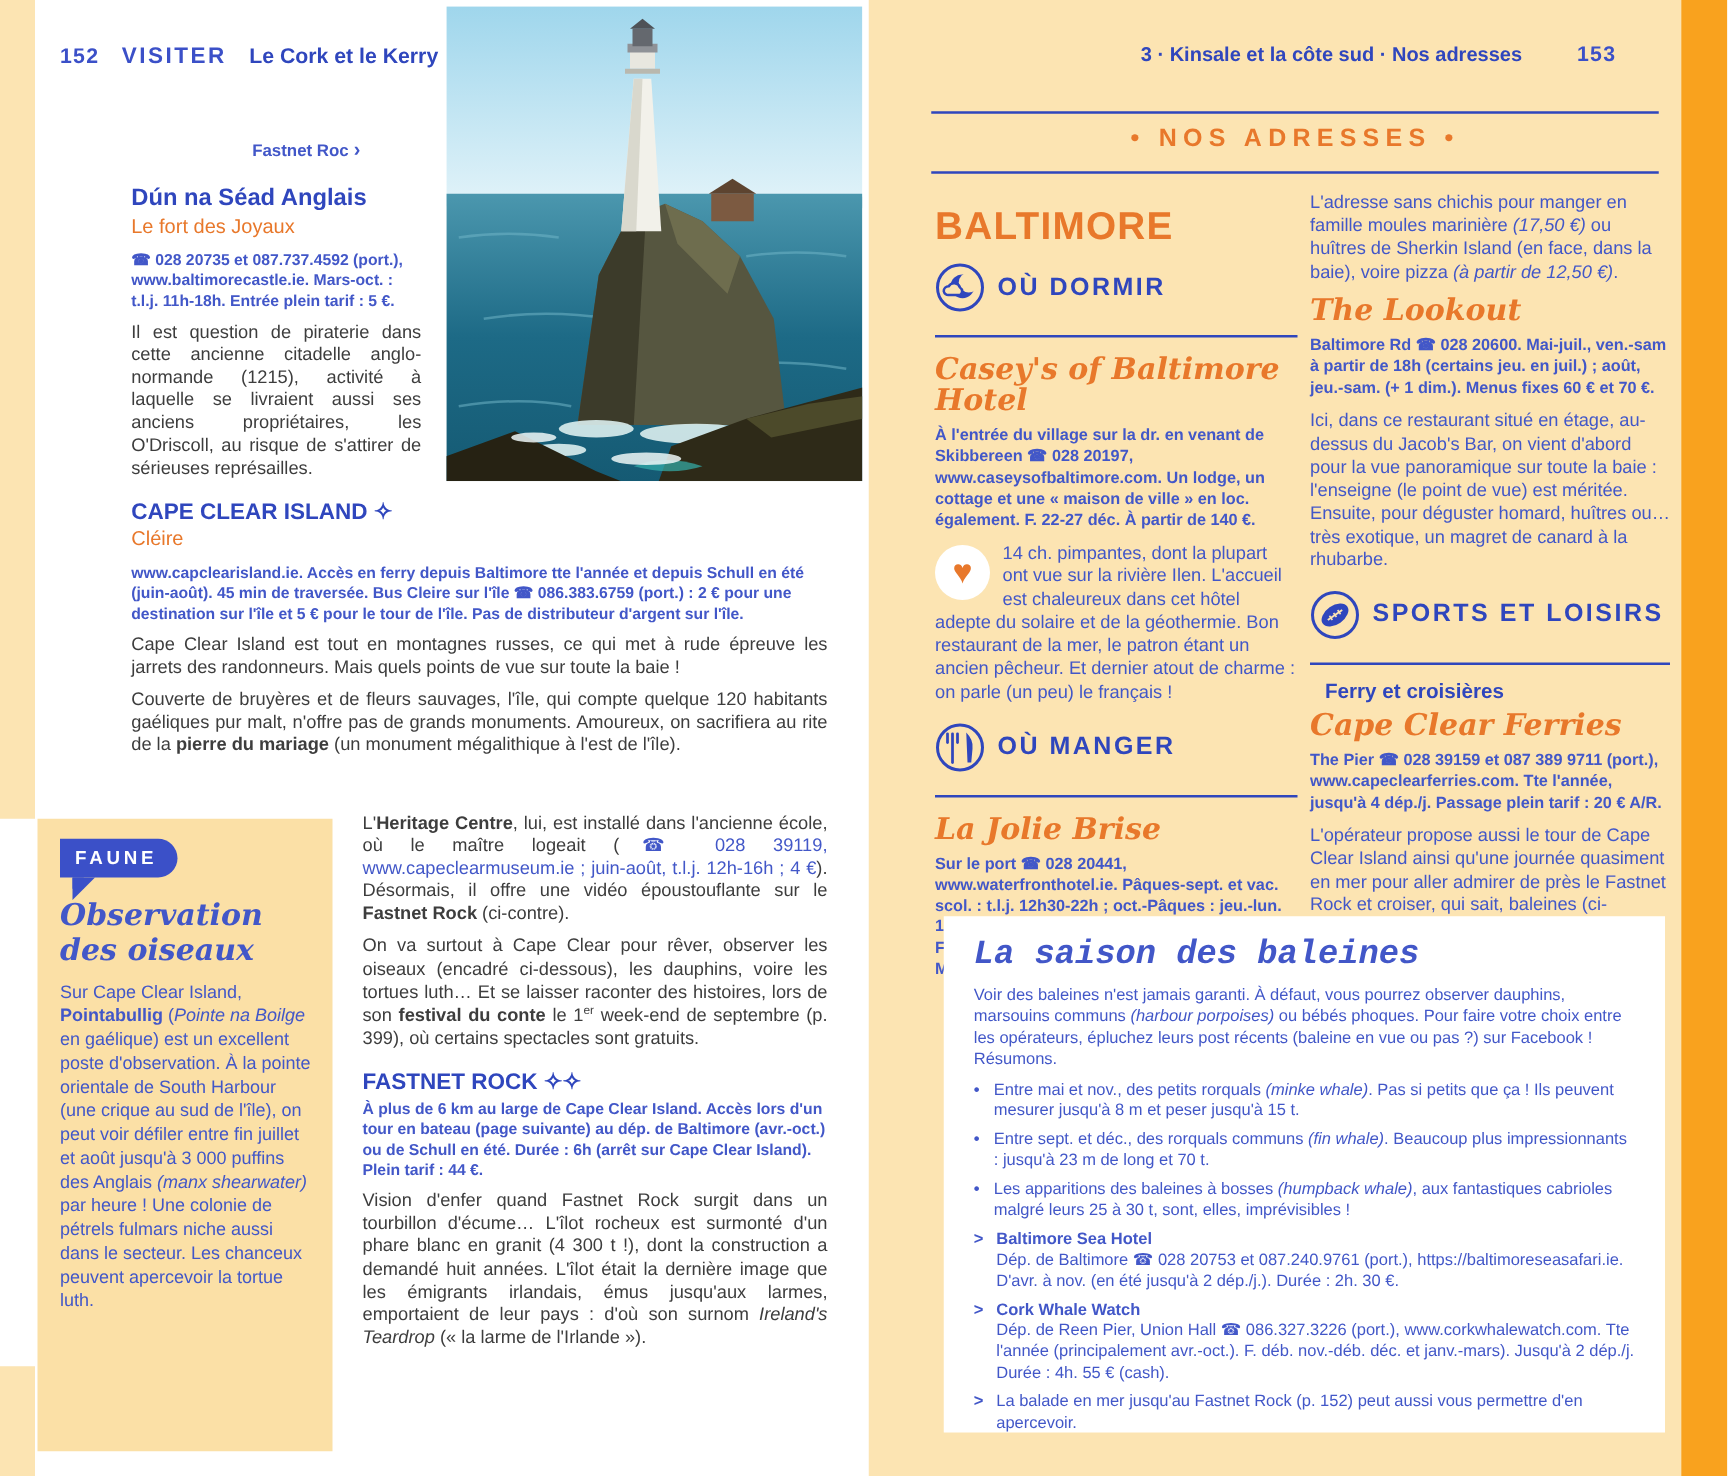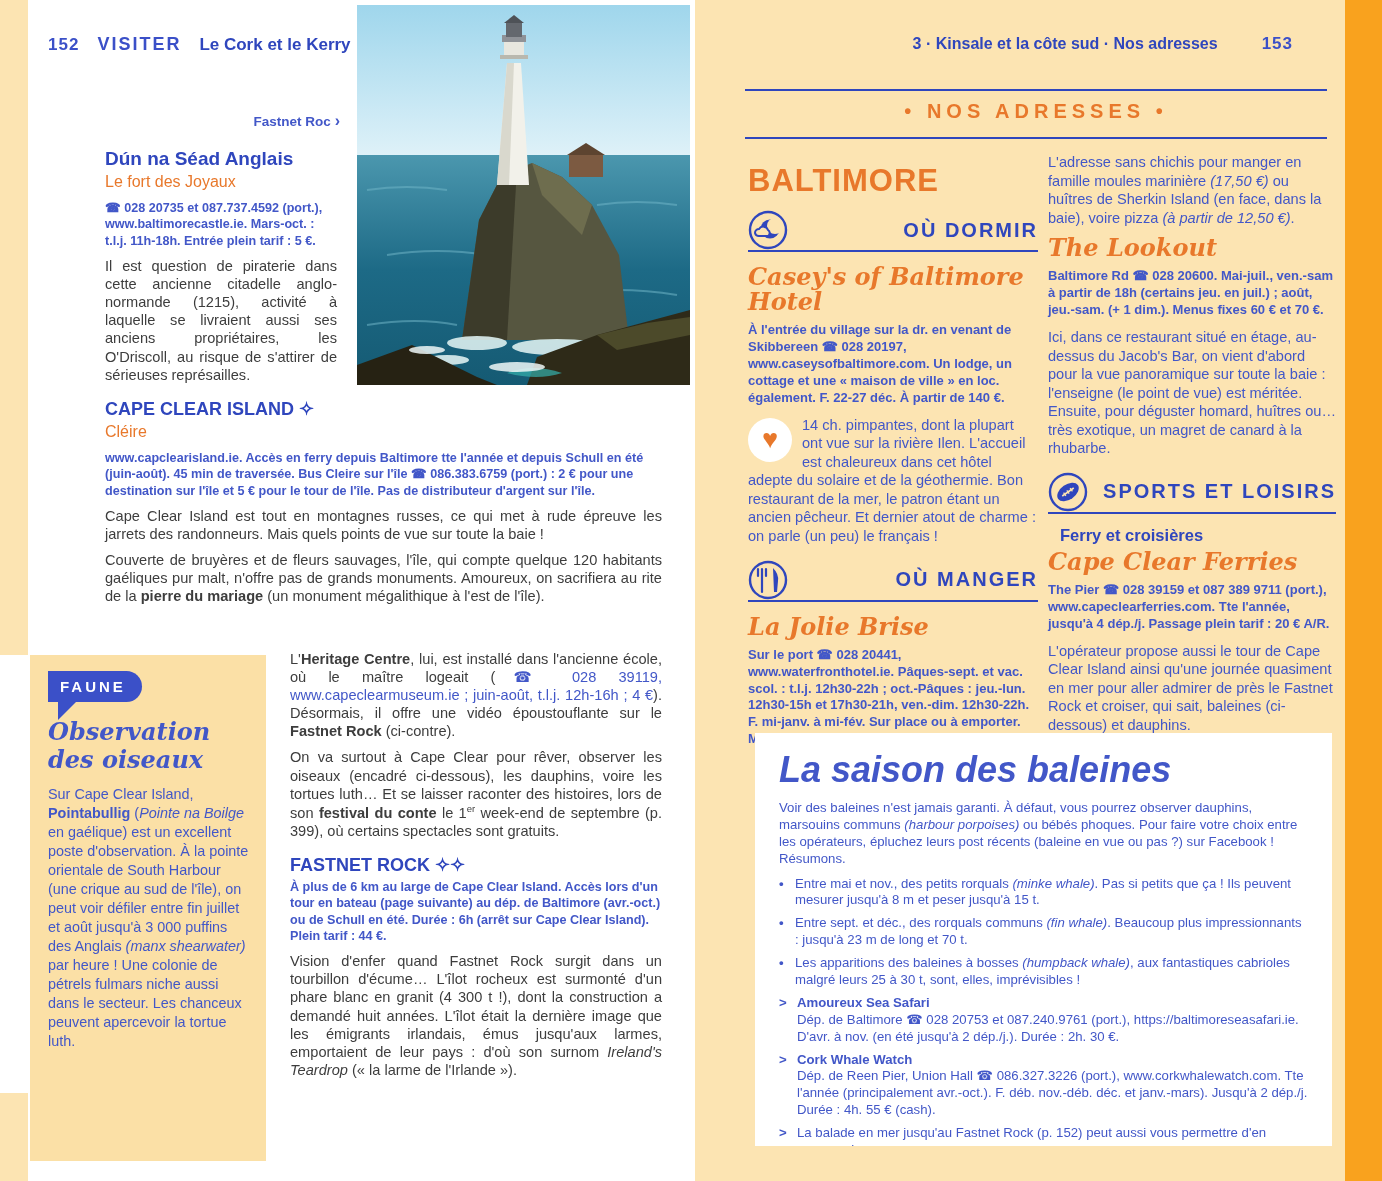--- a/index.html
+++ b/index.html
@@ -27,21 +27,21 @@
   .strip-bottom{top:1093px;height:88px;}
 
   .lp-header{position:absolute;left:48px;top:34px;display:flex;align-items:baseline;gap:18px;}
   .lp-num{color:var(--blue-deep);font-weight:800;font-size:17px;letter-spacing:1px;}
   .lp-kicker{color:var(--blue-deep);font-size:18px;}
   .lp-title{color:var(--blue-head);font-weight:800;font-size:17px;}
 
   .photo{position:absolute;left:357px;top:5px;width:333px;height:380px;overflow:hidden;}
   .photo svg{display:block;}
 
-  .caption{position:absolute;left:150px;top:112px;width:190px;text-align:right;
+  .caption{position:absolute;left:150px;top:112px;width:190px;text-align:center;
     color:var(--blue);font-weight:bold;font-size:13.5px;}
   .caption .arrow{font-size:16px;margin-left:4px;font-weight:bold;}
 
   .h3{color:var(--blue-head);font-weight:800;font-size:18px;margin-bottom:3px;}
   .h3-mixed{font-size:19px;}
   .subhead{color:var(--orange);font-size:16px;margin-bottom:9px;}
   .info{color:var(--blue);font-weight:bold;font-size:12.6px;line-height:1.3;margin-bottom:8px;}
   .body{color:var(--dark);font-size:14.6px;line-height:1.24;text-align:justify;margin-bottom:8px;}
 
   .col-narrow{position:absolute;left:105px;top:148px;width:232px;}
@@ -73,38 +73,38 @@
   .nos-adresses{position:absolute;left:50px;top:100px;width:582px;text-align:center;
     color:var(--orange);font-weight:800;font-size:20px;letter-spacing:5px;}
 
   .city{position:absolute;left:53px;top:163px;color:var(--orange);
     font-weight:800;font-size:31px;letter-spacing:1px;}
 
   .colA{position:absolute;left:53px;top:210px;width:290px;}
   .colB{position:absolute;left:353px;top:153px;width:288px;}
 
   .sec-head{display:flex;align-items:center;gap:10px;border-bottom:2px solid var(--blue-head);
-    padding-bottom:0;margin-bottom:12px;justify-content:space-between;}
+    padding-bottom:18px;margin-bottom:12px;}
   .sec-label{color:var(--blue-head);font-weight:800;font-size:20px;letter-spacing:2px;}
   .sec-icon{width:40px;height:40px;flex:0 0 40px;}
 
   .venue{font-size:24px;line-height:1.05;margin-bottom:8px;}
   .rinfo{color:var(--blue);font-weight:bold;font-size:13px;line-height:1.3;margin-bottom:9px;}
   .rbody{color:var(--blue);font-size:14.6px;line-height:1.27;margin-bottom:14px;}
 
   .heart-wrap{float:left;width:44px;height:44px;border-radius:50%;background:#fff;
     margin:2px 10px 4px 0;display:flex;align-items:center;justify-content:center;}
   .heart{color:var(--orange);font-size:27px;line-height:1;}
 
   .sub2{color:var(--blue-head);font-weight:800;font-size:16.5px;margin-bottom:4px;margin-left:12px;}
 
   .whales{position:absolute;left:60px;top:733px;width:577px;height:413px;background:#fff;
     padding:16px 24px;overflow:hidden;}
-  .whales-title{font-family:Liberation Sans, sans-serif;font-style:italic;font-weight:bold;
-    color:var(--blue);font-size:36px;margin-bottom:9px;}
+  .whales-title{font-family:Liberation Mono, monospace;font-style:italic;font-weight:bold;
+    color:var(--blue);font-size:27px;margin-bottom:9px;}
   .wtext{color:var(--blue);font-size:13.2px;line-height:1.28;}
   .wintro{margin-bottom:8px;}
   .wbullet{display:flex;gap:8px;margin-bottom:6px;}
   .wbullet .marker{flex:0 0 8px;font-weight:bold;}
   .wop{display:flex;gap:8px;margin-bottom:6px;}
   .wop .marker{flex:0 0 10px;font-weight:bold;}
   .wop-name{font-weight:800;}
 </style>
 </head>
 <body>
@@ -300,21 +300,21 @@
         <span class="marker">•</span>
         <span><span>Entre sept. et déc., des rorquals communs </span><span style="font-style: italic;">(fin whale)</span><span>. Beaucoup plus impressionnants : jusqu'à 23 m de long et 70 t.</span></span>
       </div>
       <div class="wbullet wtext">
         <span class="marker">•</span>
         <span><span>Les apparitions des baleines à bosses </span><span style="font-style: italic;">(humpback whale)</span><span>, aux fantastiques cabrioles malgré leurs 25 à 30 t, sont, elles, imprévisibles !</span></span>
       </div>
 
       <div class="wop wtext">
         <span class="marker">&gt;</span>
-        <span><span class="wop-name">Amoureux Sea Safari</span><br>
+        <span><span class="wop-name">Baltimore Sea Hotel</span><br>
         <span>Dép. de Baltimore ☎ 028 20753 et 087.240.9761 (port.), https://baltimoreseasafari.ie. D'avr. à nov. (en été jusqu'à 2 dép./j.). Durée : 2h. 30 €.</span></span>
       </div>
       <div class="wop wtext">
         <span class="marker">&gt;</span>
         <span><span class="wop-name">Cork Whale Watch</span><br>
         <span>Dép. de Reen Pier, Union Hall ☎ 086.327.3226 (port.), www.corkwhalewatch.com. Tte l'année (principalement avr.-oct.). F. déb. nov.-déb. déc. et janv.-mars). Jusqu'à 2 dép./j. Durée : 4h. 55 € (cash).</span></span>
       </div>
       <div class="wop wtext">
         <span class="marker">&gt;</span>
         <span>La balade en mer jusqu'au Fastnet Rock (p. 152) peut aussi vous permettre d'en apercevoir.</span>

